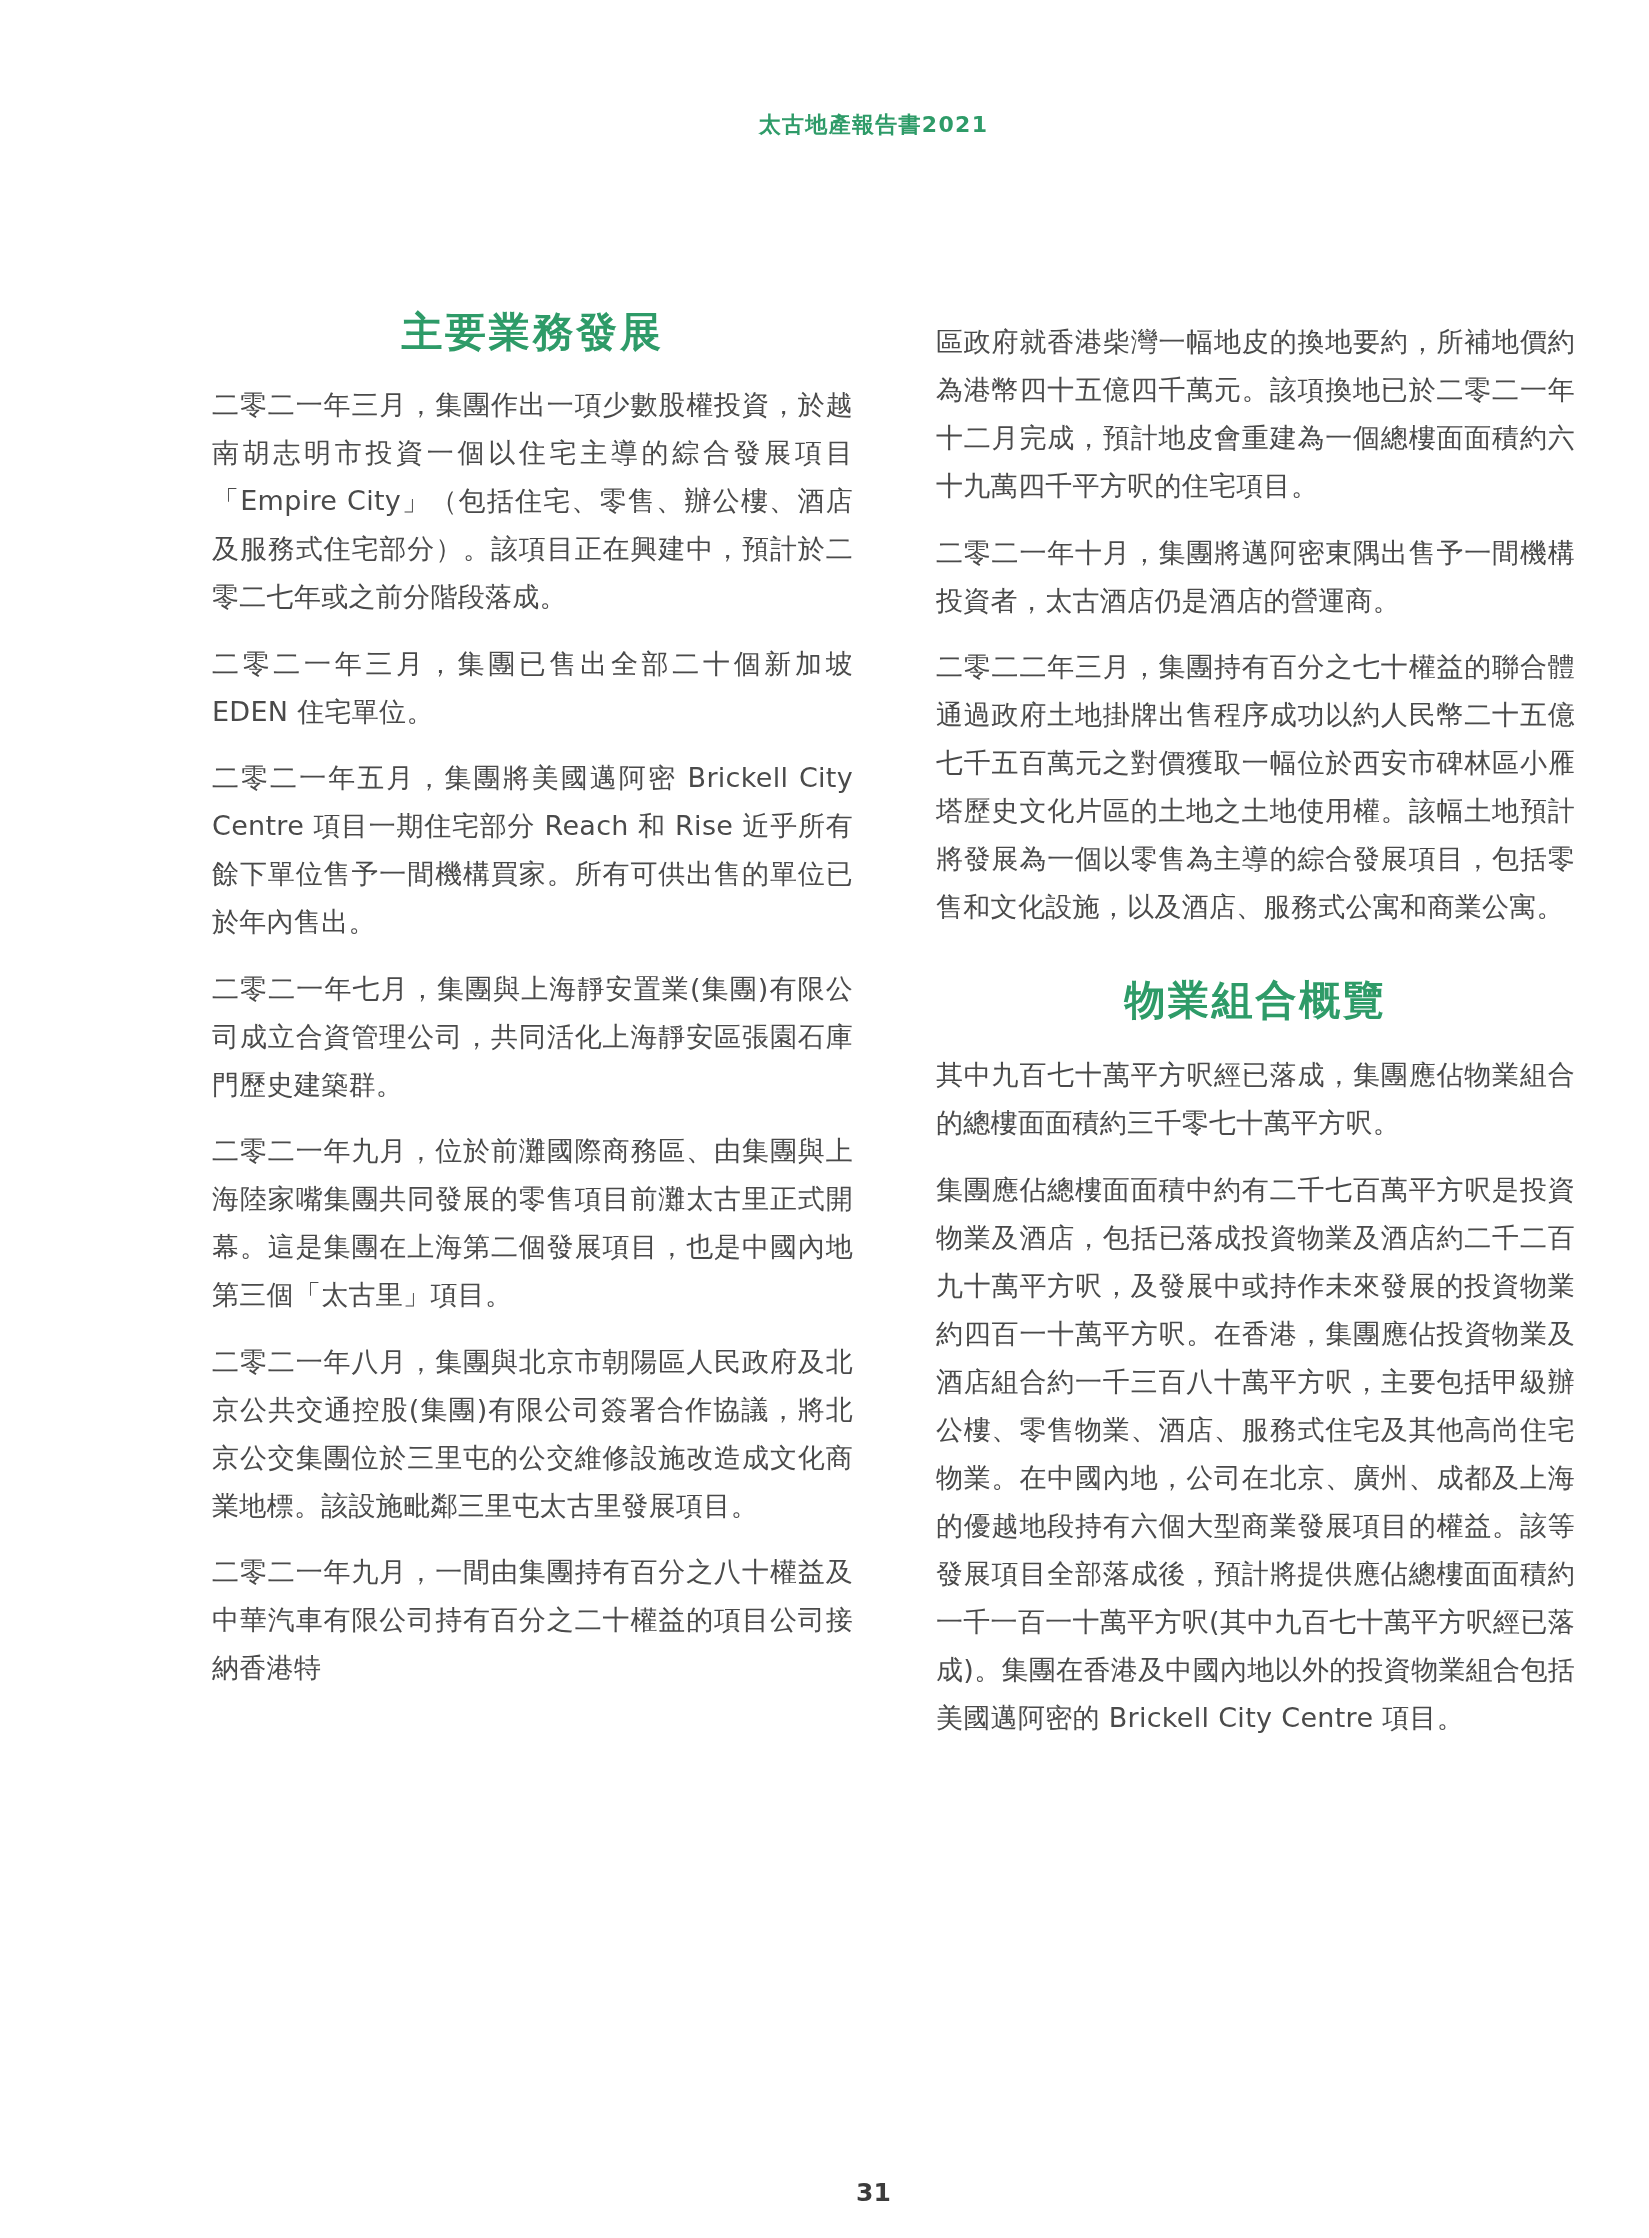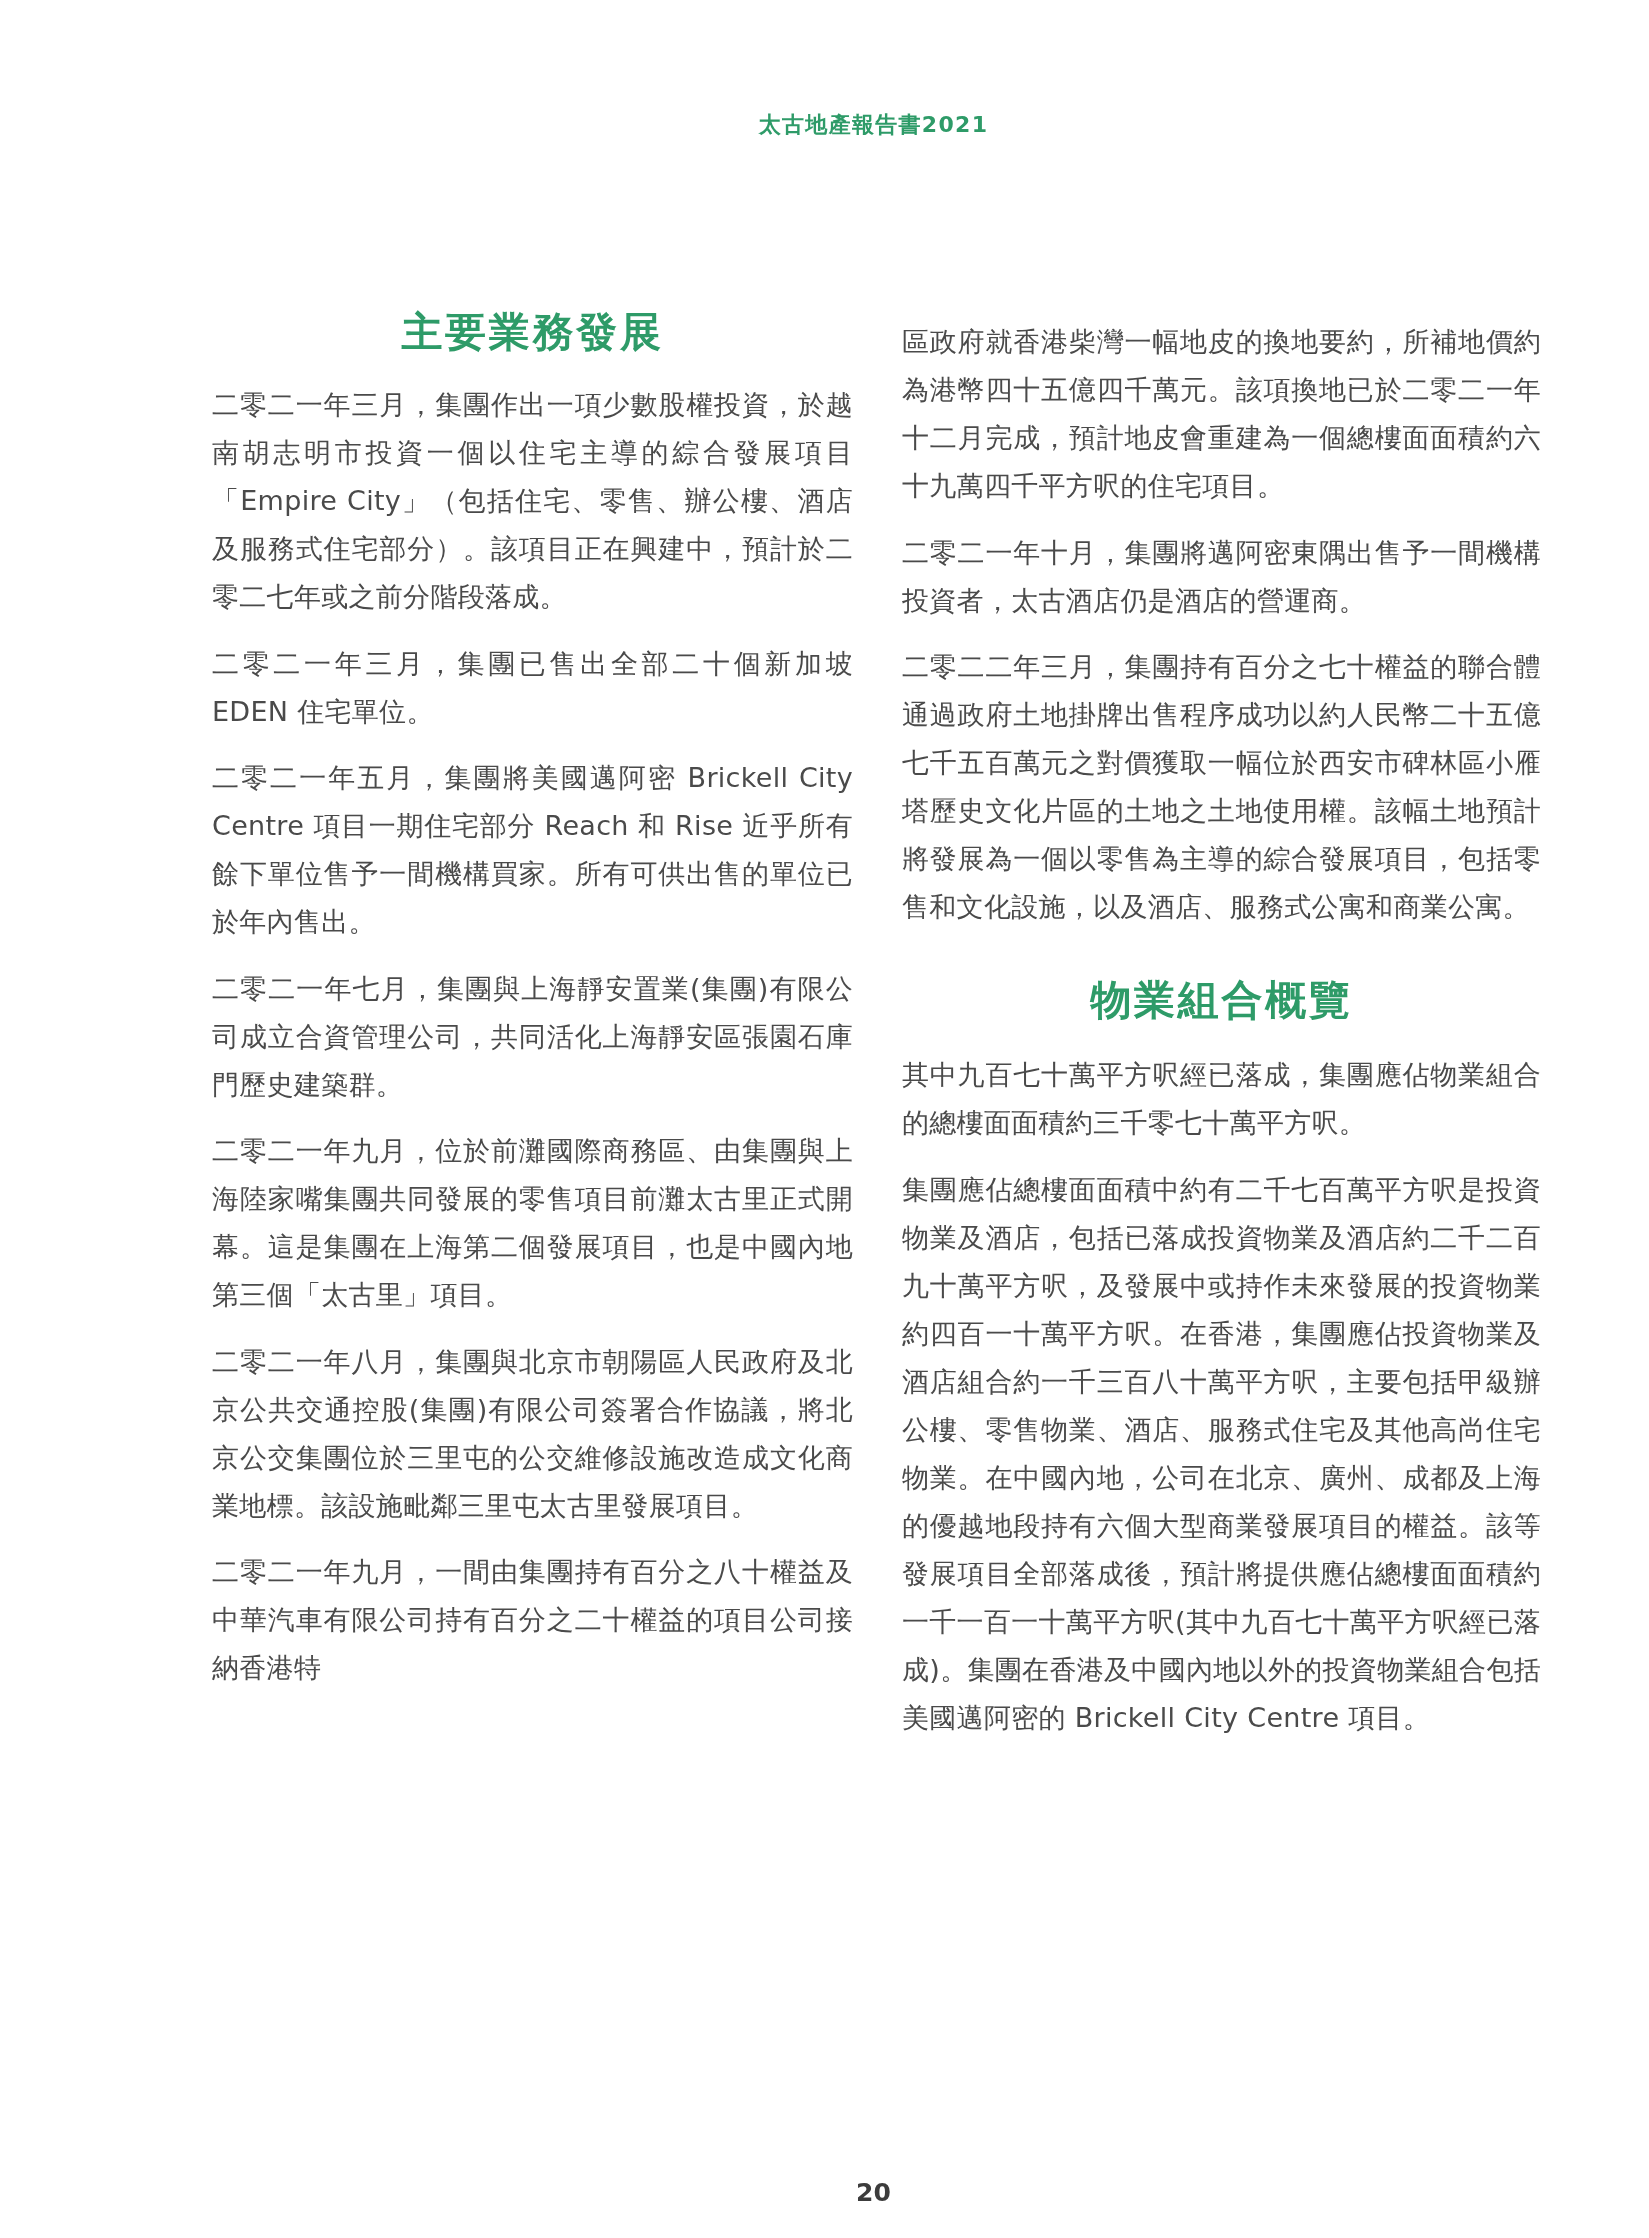--- a/index.html
+++ b/index.html
@@ -24,21 +24,21 @@
     font-size: 22px;
     font-weight: 600;
     letter-spacing: 1.3px;
     color: var(--accent, #2E9B68);
   }
   .col {
     position: absolute;
     top: 278px;
   }
   .col-left  { left: 172px;  width: 657px; }
-  .col-right { left: 862px; width: 655px; }
+  .col-right { left: 896px; width: 655px; }
   .section-heading {
     font-size: 41px;
     line-height: 1.12;
     font-weight: bold;
     letter-spacing: 2.7px;
     color: var(--accent, #2E9B68);
     margin: 0 0 25px 0;
     text-align: center;
   }
   .section-heading.mid {
@@ -92,16 +92,16 @@
         <p class="para">二零二一年十月，集團將邁阿密東隅出售予一間機構投資者，太古酒店仍是酒店的營運商。</p>
         <p class="para">二零二二年三月，集團持有百分之七十權益的聯合體通過政府土地掛牌出售程序成功以約人民幣二十五億七千五百萬元之對價獲取一幅位於西安市碑林區小雁塔歷史文化片區的土地之土地使用權。該幅土地預計將發展為一個以零售為主導的綜合發展項目，包括零售和文化設施，以及酒店、服務式公寓和商業公寓。</p>
       </div>
     <h1 class="section-heading mid">物業組合概覽</h1>
     <div>
         <p class="para">其中九百七十萬平方呎經已落成，集團應佔物業組合的總樓面面積約三千零七十萬平方呎。</p>
         <p class="para">集團應佔總樓面面積中約有二千七百萬平方呎是投資物業及酒店，包括已落成投資物業及酒店約二千二百九十萬平方呎，及發展中或持作未來發展的投資物業約四百一十萬平方呎。在香港，集團應佔投資物業及酒店組合約一千三百八十萬平方呎，主要包括甲級辦公樓、零售物業、酒店、服務式住宅及其他高尚住宅物業。在中國內地，公司在北京、廣州、成都及上海的優越地段持有六個大型商業發展項目的權益。該等發展項目全部落成後，預計將提供應佔總樓面面積約一千一百一十萬平方呎(其中九百七十萬平方呎經已落成)。集團在香港及中國內地以外的投資物業組合包括美國邁阿密的 Brickell City Centre 項目。</p>
       </div>
   </div>
 
-  <div class="page-number">20</div>
+  <div class="page-number">31</div>
 
 </div>
 
 
 </body></html>

